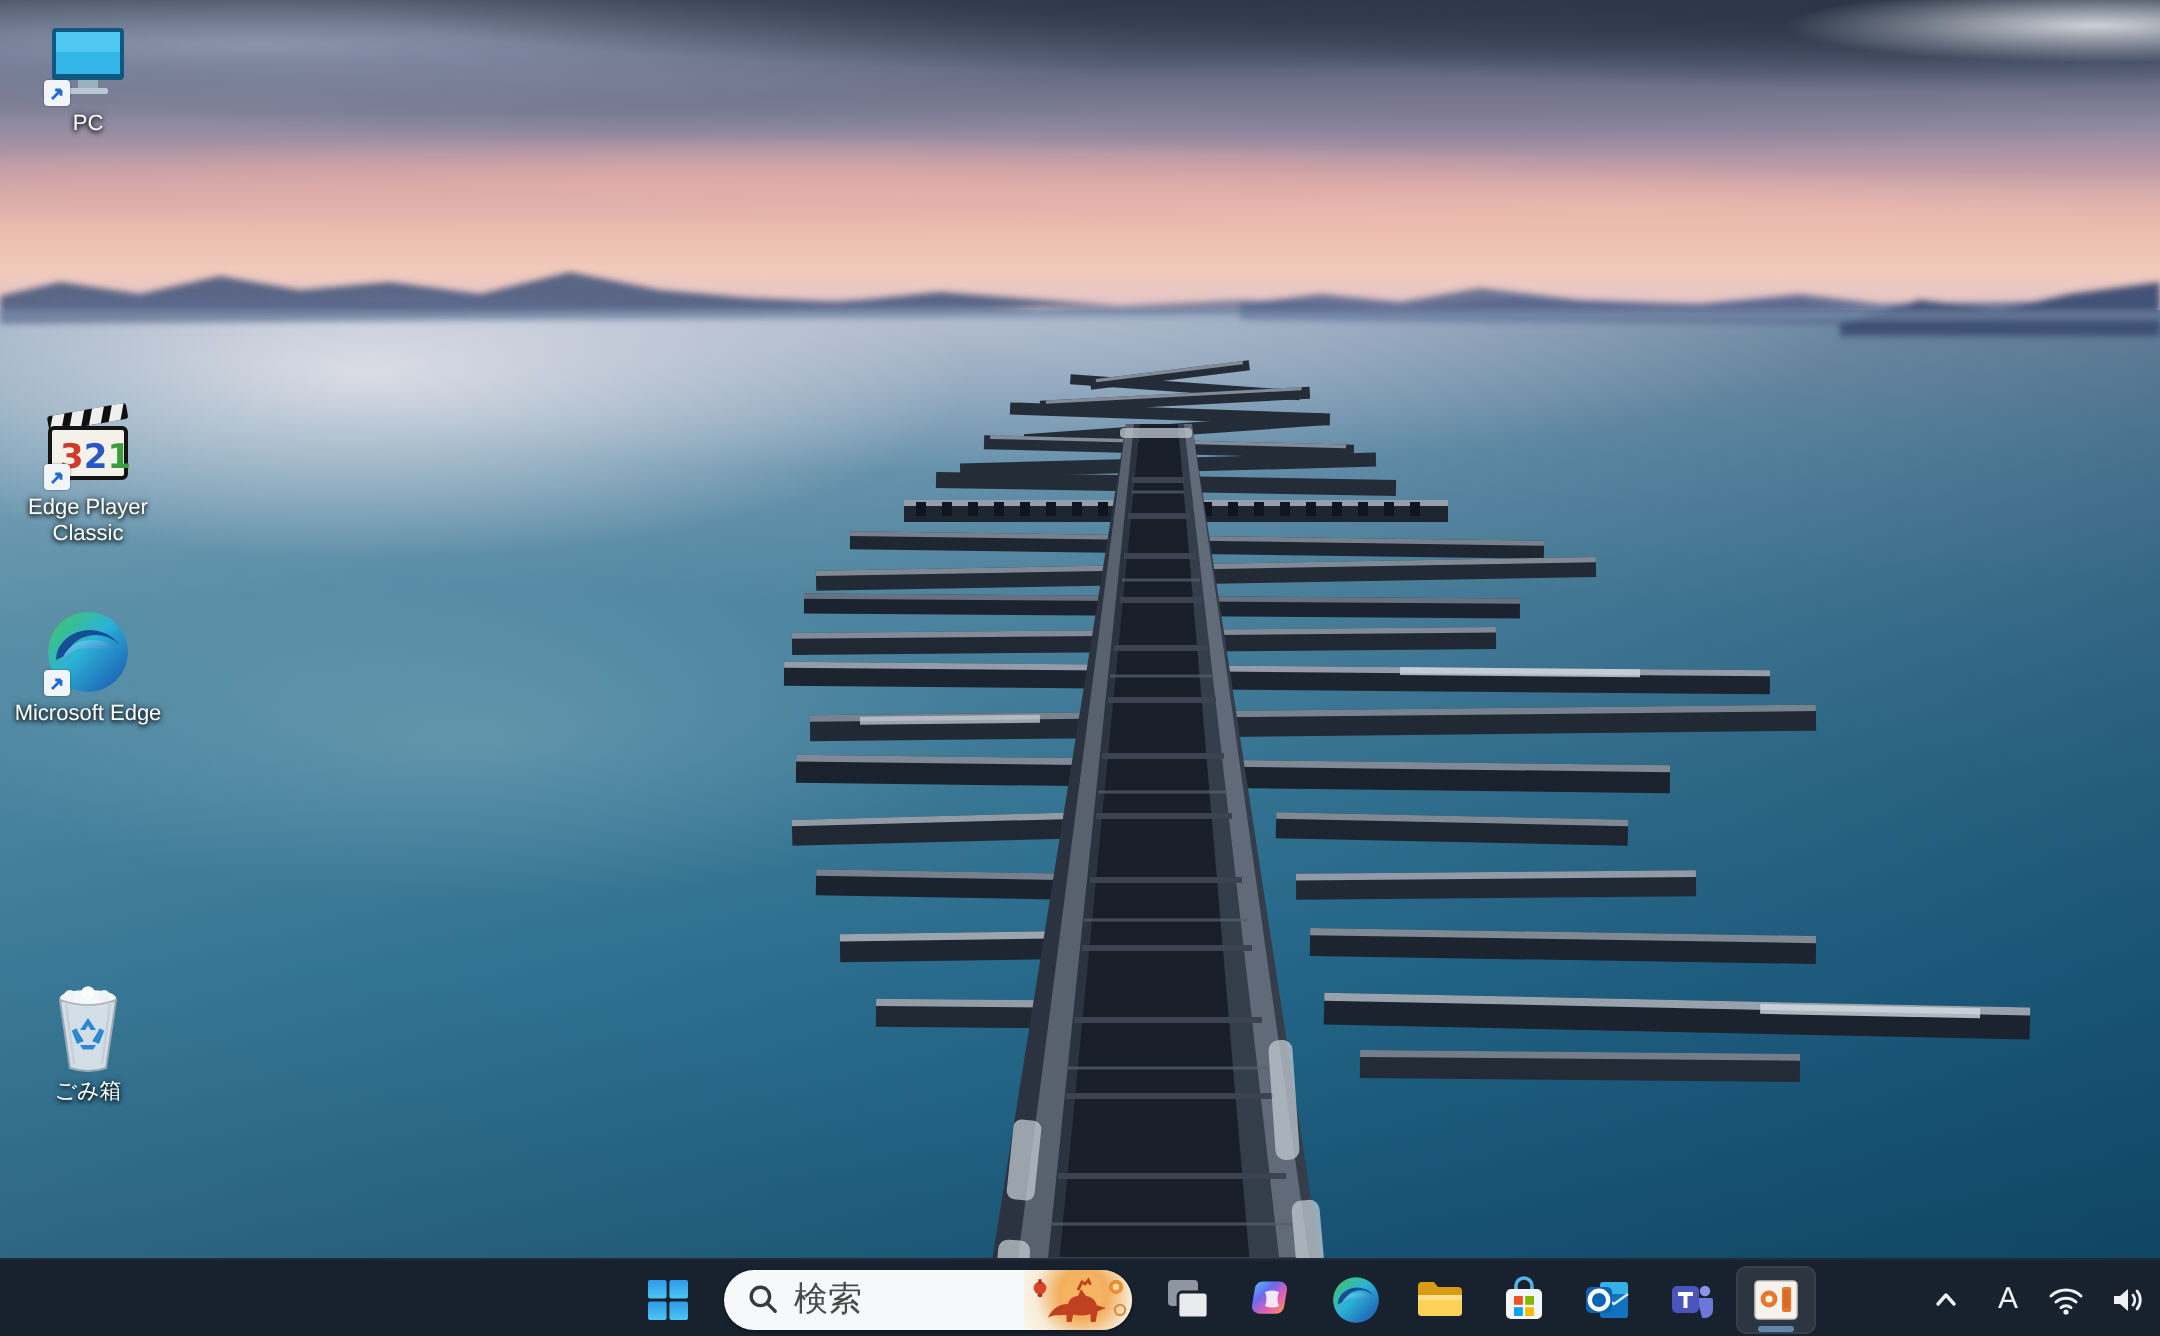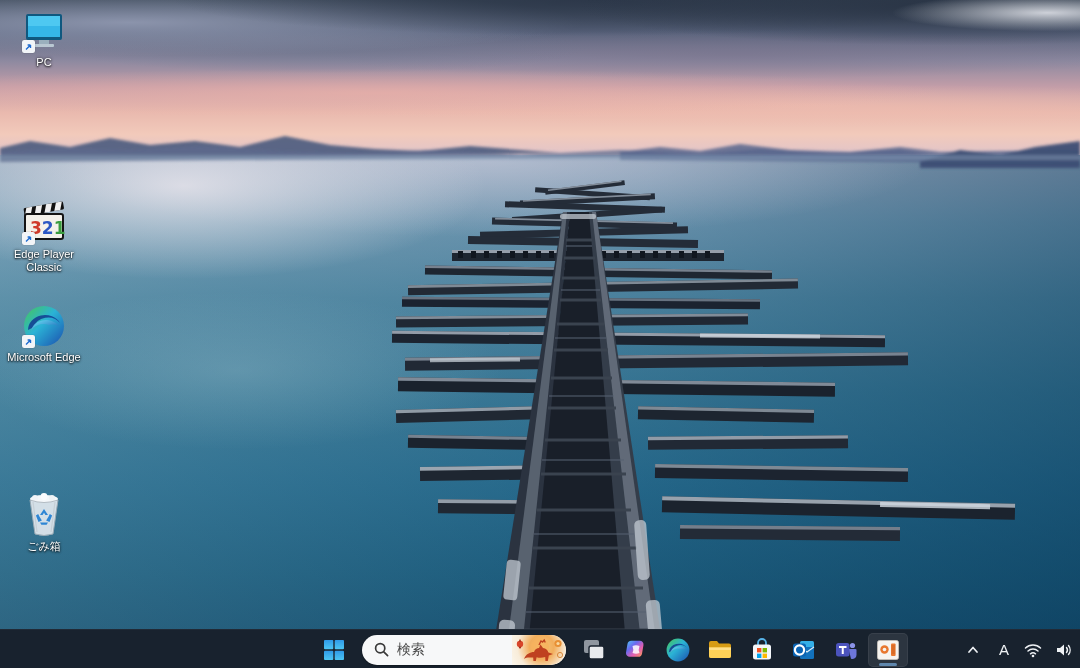--- a/index.html
+++ b/index.html
@@ -48,21 +48,21 @@
         display:flex; align-items:center; gap:2px; }
   .tb-btn { width:40px; height:34px; border-radius:5px; display:flex;
         align-items:center; justify-content:center; position:relative; cursor:pointer; }
   .tb-btn.active { background:rgba(255,255,255,0.09); box-shadow:inset 0 0 0 1px rgba(255,255,255,0.06); }
   .tb-underline { position:absolute; bottom:1px; left:50%; transform:translateX(-50%);
         width:18px; height:3px; border-radius:2px; background:#5f87ad; }
   .search-pill { position:relative; width:204px; height:30px; margin:0 6px;
         background:#f7f8f9; border-radius:15px; display:flex; align-items:center;
         overflow:hidden; cursor:pointer; box-shadow:0 1px 2px rgba(0,0,0,0.35); }
   .search-pill input { border:0; outline:0; background:transparent; width:110px;
-        font-size:14px; color:#4c1d95; font-family:Liberation Serif, serif; }
+        font-size:17px; color:#4c1d95; font-family:Liberation Sans, sans-serif; }
   .search-pill input::placeholder { color:#4a4a4a; opacity:1; }
   .search-glass { margin:0 8px 0 12px; display:flex; }
   .search-art { position:absolute; right:0; top:0; width:54px; height:30px;
         border-radius:0 15px 15px 0; overflow:hidden;
         background:radial-gradient(circle at 55% 40%, #f6c87e 0%, #f2ae5c 35%, #f8ecd9 70%, #fbf6ec 100%); }
   .tb-tray { position:absolute; right:2px; top:0; height:39px; display:flex;
         align-items:center; gap:4px; }
   .tray-btn { height:30px; padding:0 7px; border-radius:4px; display:flex;
         align-items:center; justify-content:center; color:#eef1f4; cursor:pointer; }
   .ime { font-size:15px; color:#eef1f4; }

